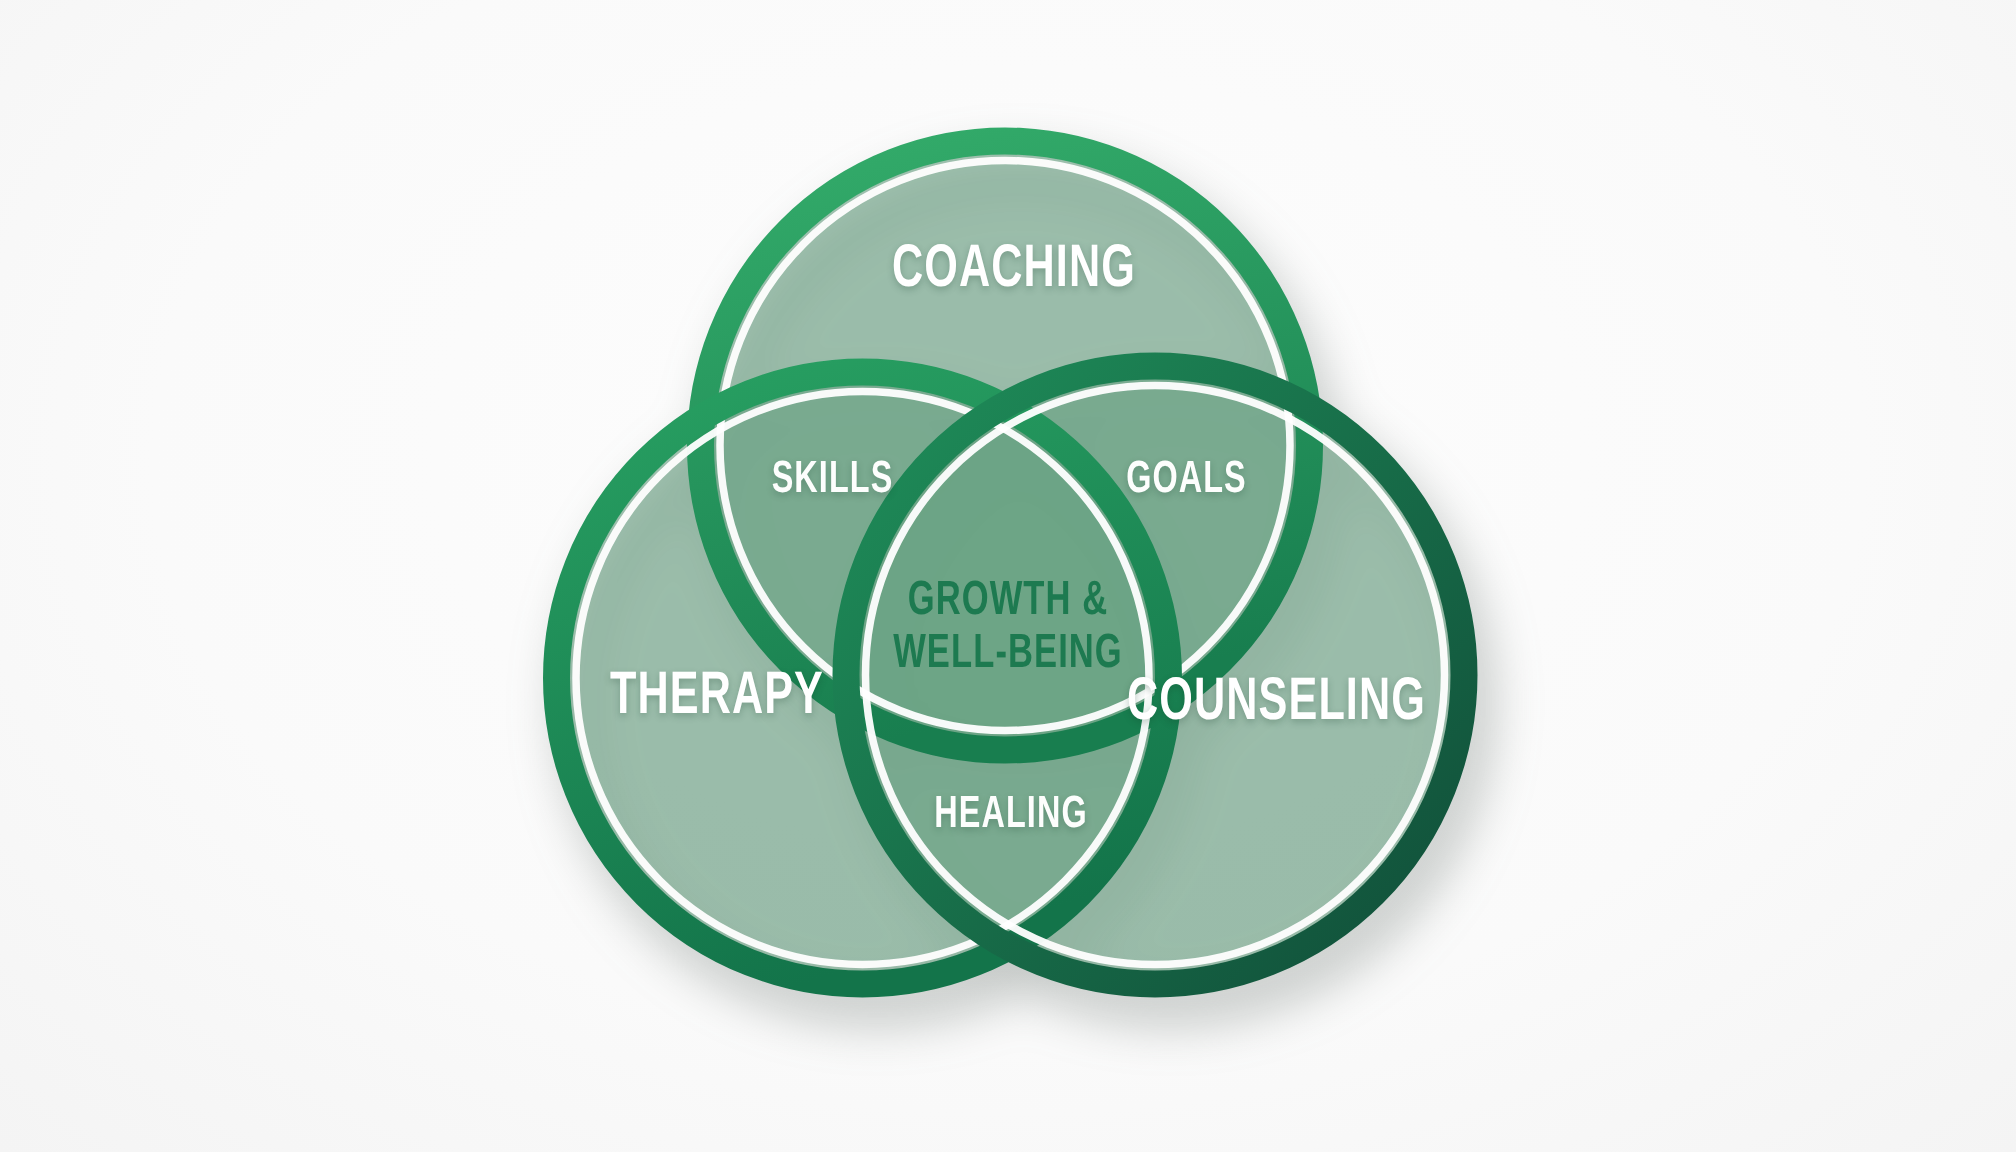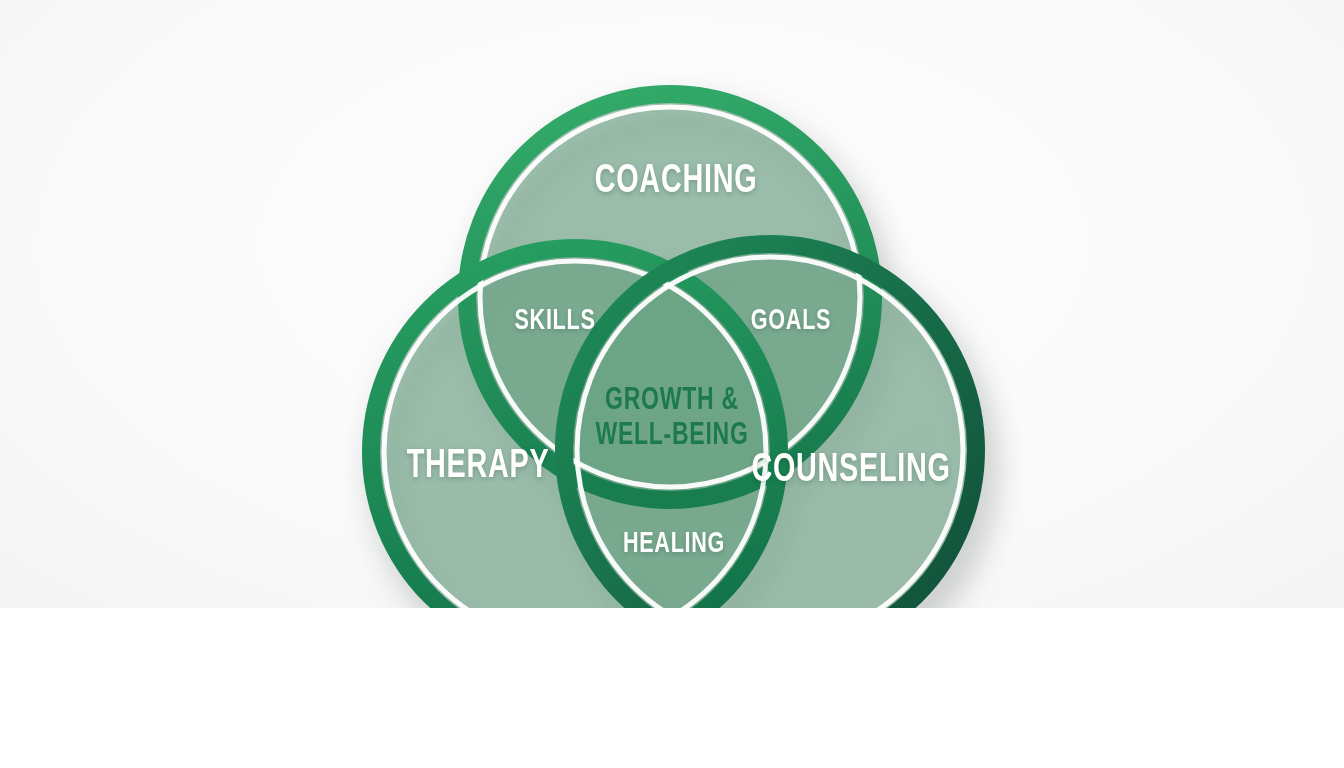--- a/index.html
+++ b/index.html
@@ -3,21 +3,21 @@
 <meta charset="utf-8">
 <style>
   html, body {
     margin: 0;
     padding: 0;
     background: #ffffff;
   }
   #stage {
     position: relative;
     width: 1344px;
-    height: 608px;
+    height: 768px;
     overflow: hidden;
     background: radial-gradient(ellipse at 50% 40%, #fdfdfd 0%, #fafafa 60%, #f4f4f4 100%);
     font-family: "Liberation Sans", sans-serif;
   }
   #venn-svg {
     position: absolute;
     left: 0;
     top: 0;
     filter: drop-shadow(10px 18px 16px rgba(90, 100, 95, 0.35));
   }

